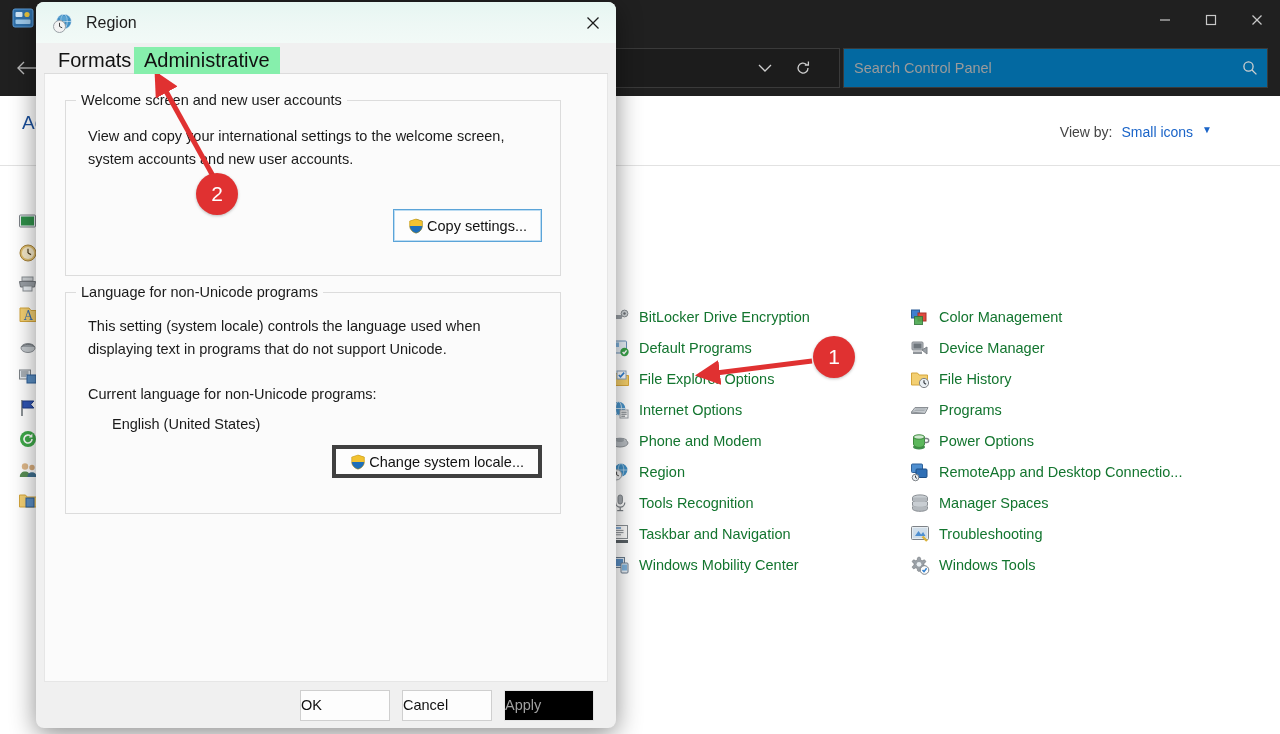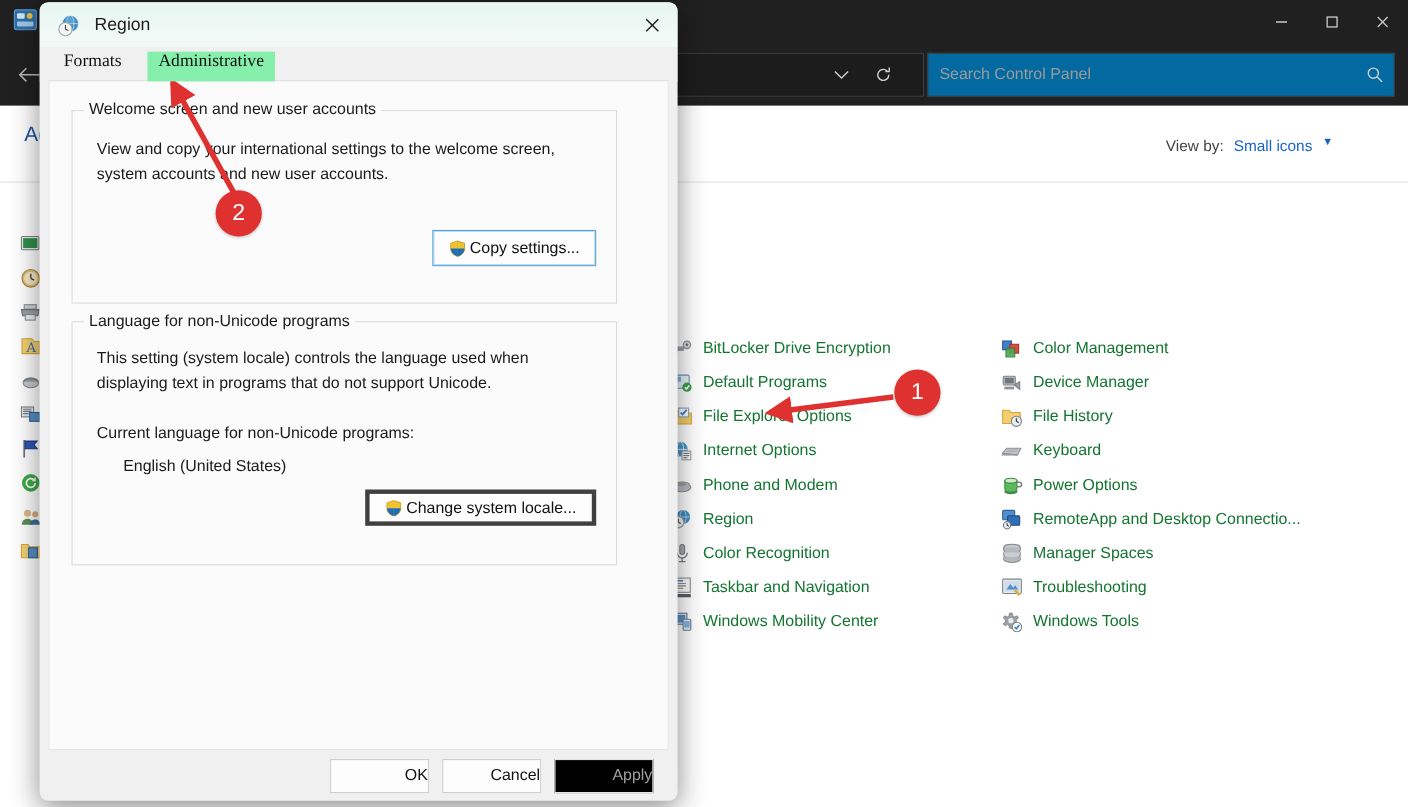--- a/index.html
+++ b/index.html
@@ -127,24 +127,23 @@
   #dlg-tabstrip {
     position: absolute; left: 0; top: 41px; width: 580px; height: 31px;
     background: #f0f0f0;
   }
   #dlg-tabstrip::after {
     content: ""; position: absolute; left: 8px; right: 8px; bottom: 0;
     height: 1px; background: #dcdcdc;
   }
   .dlg-tab {
     position: absolute; top: 4px; height: 27px;
-    display: flex; justify-content: center;
-    font-size: 16px; color: #111;
+    display: flex; align-items: center; justify-content: center;
+    font-size: 20px; color: #111;
     padding: 0 10px;
-    font-family: Liberation Serif, serif;
   }
   .dlg-tab.active {
     background: #86efac; z-index: 2;
   }
   #tab-formats { left: 12px; }
   #tab-administrative { left: 98px; }
 
   #dlg-body {
     position: absolute; left: 8px; top: 72px; width: 564px; height: 608px;
     background: #fbfbfb;
@@ -188,21 +187,21 @@
 
   #dlg-footer {
     position: absolute; left: 0; bottom: 0; width: 580px; height: 46px;
     display: flex; align-items: center; justify-content: flex-end;
     padding-right: 22px; gap: 12px;
   }
   .footer-btn {
     width: 90px; height: 31px;
     background: #fdfdfd; border: 1px solid #cfcfcf;
     font-size: 14.5px; color: #111;
-    display: flex; align-items: center; justify-content: flex-end;
+    display: flex; align-items: center; justify-content: flex-start;
     font-family: "Liberation Sans", sans-serif;
   }
   .footer-btn.disabled {
     color: #a0a0a0; background: #000000; border-color: #e4e4e4;
   }
 
   
   #annotations {
     position: absolute; left: 0; top: 0; width: 1280px; height: 734px;
     pointer-events: none;
@@ -422,21 +421,21 @@
             </svg></span>
           <span class="cp-item-label">Region</span>
         </div>
         <div class="cp-item">
           <span class="cp-ico"><svg width="20" height="20" viewBox="0 0 20 20">
               <rect x="8" y="2" width="4.4" height="9" rx="2.2" fill="#a8adb2" stroke="#7d8287"></rect>
               <path d="M5.6 9.6a4.6 4.6 0 0 0 9.2 0" fill="none" stroke="#7d8287" stroke-width="1.2"></path>
               <line x1="10.2" y1="14.2" x2="10.2" y2="17.4" stroke="#7d8287" stroke-width="1.2"></line>
               <line x1="7.2" y1="17.6" x2="13.2" y2="17.6" stroke="#7d8287" stroke-width="1.2"></line>
             </svg></span>
-          <span class="cp-item-label">Color Recognition</span>
+          <span class="cp-item-label">Tools Recognition</span>
         </div>
         <div class="cp-item">
           <span class="cp-ico"><svg width="20" height="20" viewBox="0 0 20 20">
               <rect x="2.5" y="1.5" width="15" height="13" fill="#fcfcfc" stroke="#8a8f94"></rect>
               <line x1="4.5" y1="4" x2="11" y2="4" stroke="#4a86c5" stroke-width="1.3"></line>
               <line x1="4.5" y1="6.4" x2="13.5" y2="6.4" stroke="#8a8f94"></line>
               <line x1="4.5" y1="8.6" x2="13.5" y2="8.6" stroke="#8a8f94"></line>
               <line x1="4.5" y1="10.8" x2="11" y2="10.8" stroke="#8a8f94"></line>
               <rect x="2" y="16" width="16" height="3" fill="#5a6166"></rect>
             </svg></span>
@@ -479,21 +478,21 @@
             </svg></span>
           <span class="cp-item-label">File History</span>
         </div>
         <div class="cp-item">
           <span class="cp-ico"><svg width="20" height="20" viewBox="0 0 20 20">
               <path d="M1.5 12l3.5-4.5h13L15 13.5H1.5z" fill="#c5cace" stroke="#8a8f94"></path>
               <path d="M1.5 12l13.5 1.5" fill="none" stroke="#8a8f94"></path>
               <line x1="5.5" y1="9" x2="15.5" y2="9" stroke="#9aa0a6" stroke-width="0.7"></line>
               <line x1="4.5" y1="10.5" x2="14.5" y2="10.5" stroke="#9aa0a6" stroke-width="0.7"></line>
             </svg></span>
-          <span class="cp-item-label">Keyboard</span>
+          <span class="cp-item-label">Programs</span>
         </div>
         <div class="cp-item">
           <span class="cp-ico"><svg width="20" height="20" viewBox="0 0 20 20">
               <ellipse cx="9" cy="16" rx="6" ry="2.4" fill="#3f8f4a"></ellipse>
               <path d="M3.5 6h11v7c0 2-2.5 3.4-5.5 3.4S3.5 15 3.5 13z" fill="#5cb85c" stroke="#3d8b3d"></path>
               <path d="M14.5 7.5h2.2a2 2 0 0 1 0 4h-2.2" fill="none" stroke="#7d8287" stroke-width="1.4"></path>
               <ellipse cx="9" cy="6" rx="5.5" ry="2.2" fill="#cfe8cf" stroke="#3d8b3d"></ellipse>
             </svg></span>
           <span class="cp-item-label">Power Options</span>
         </div>

